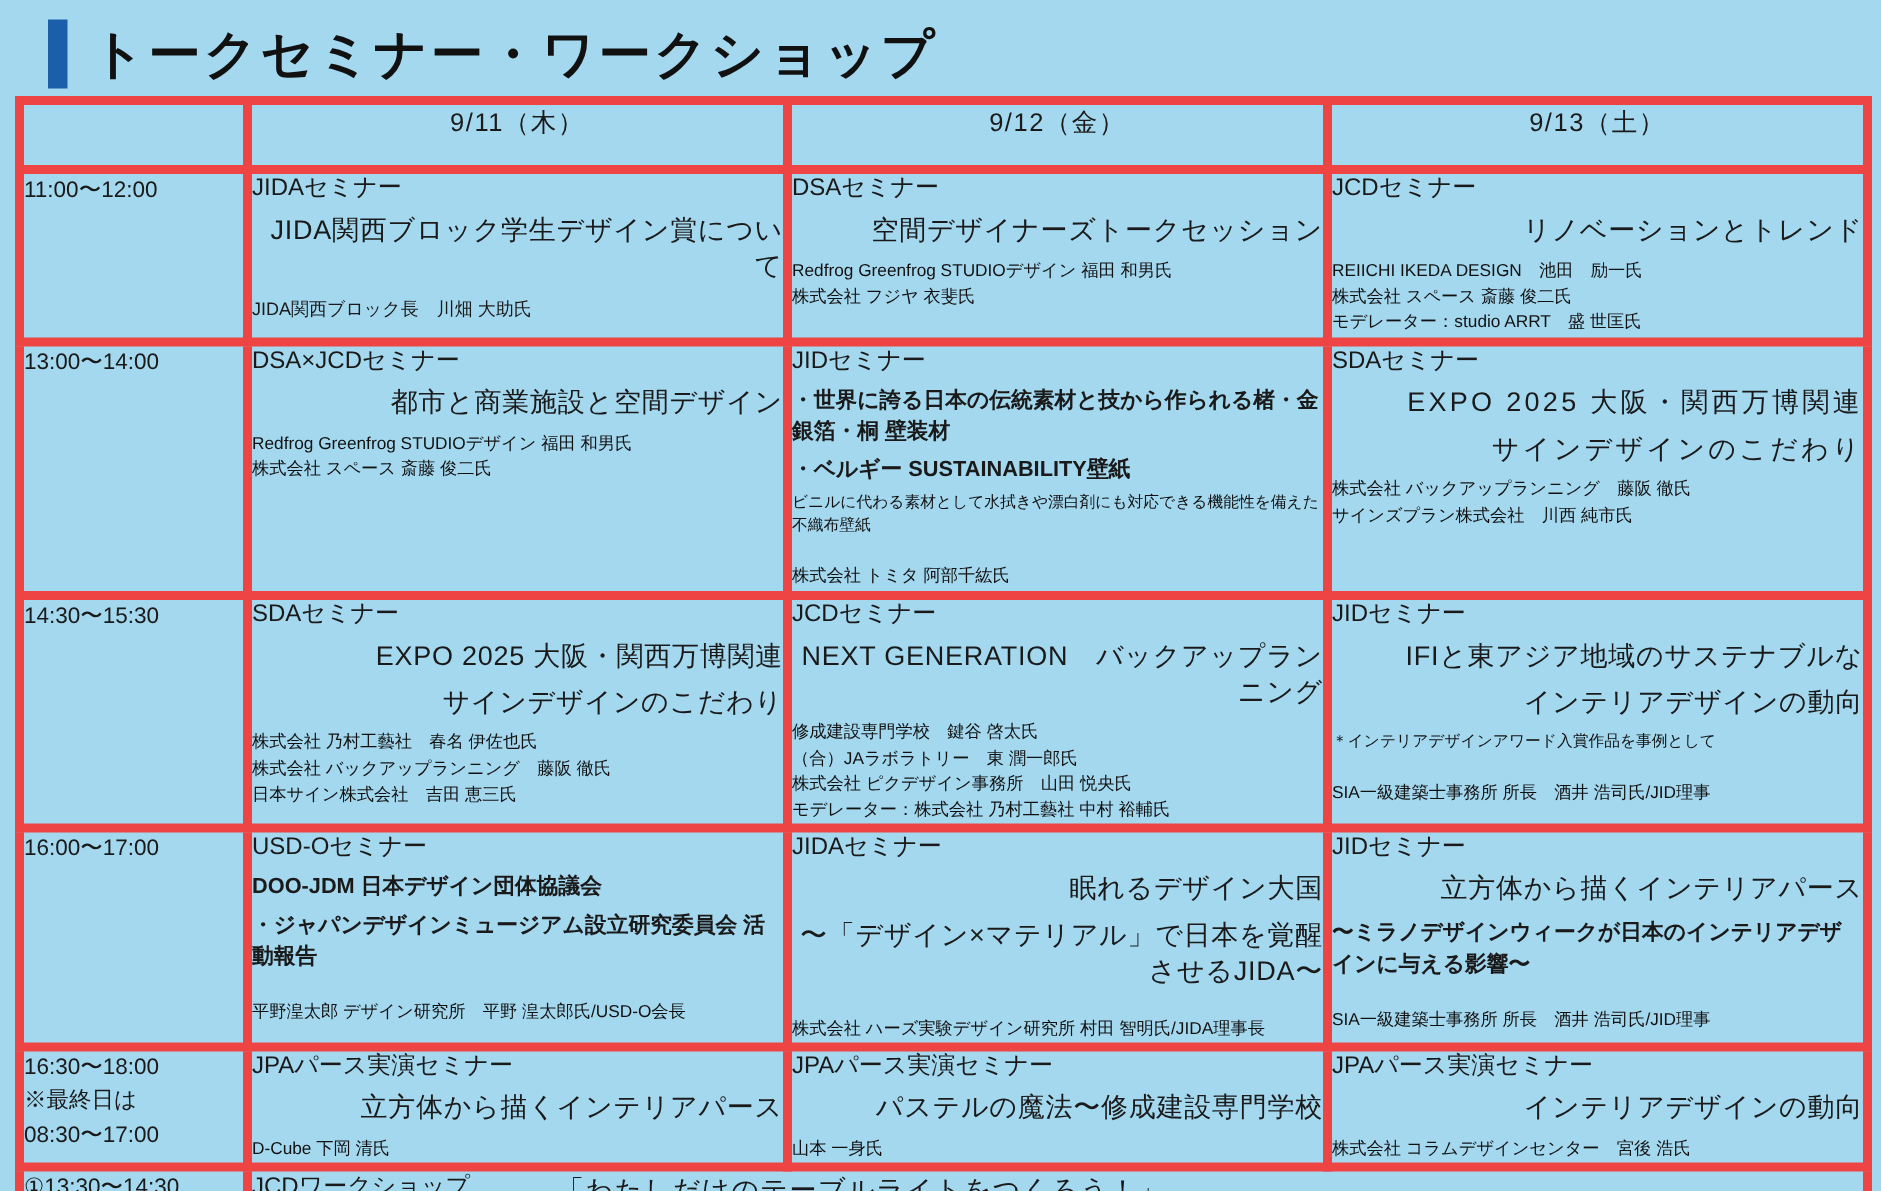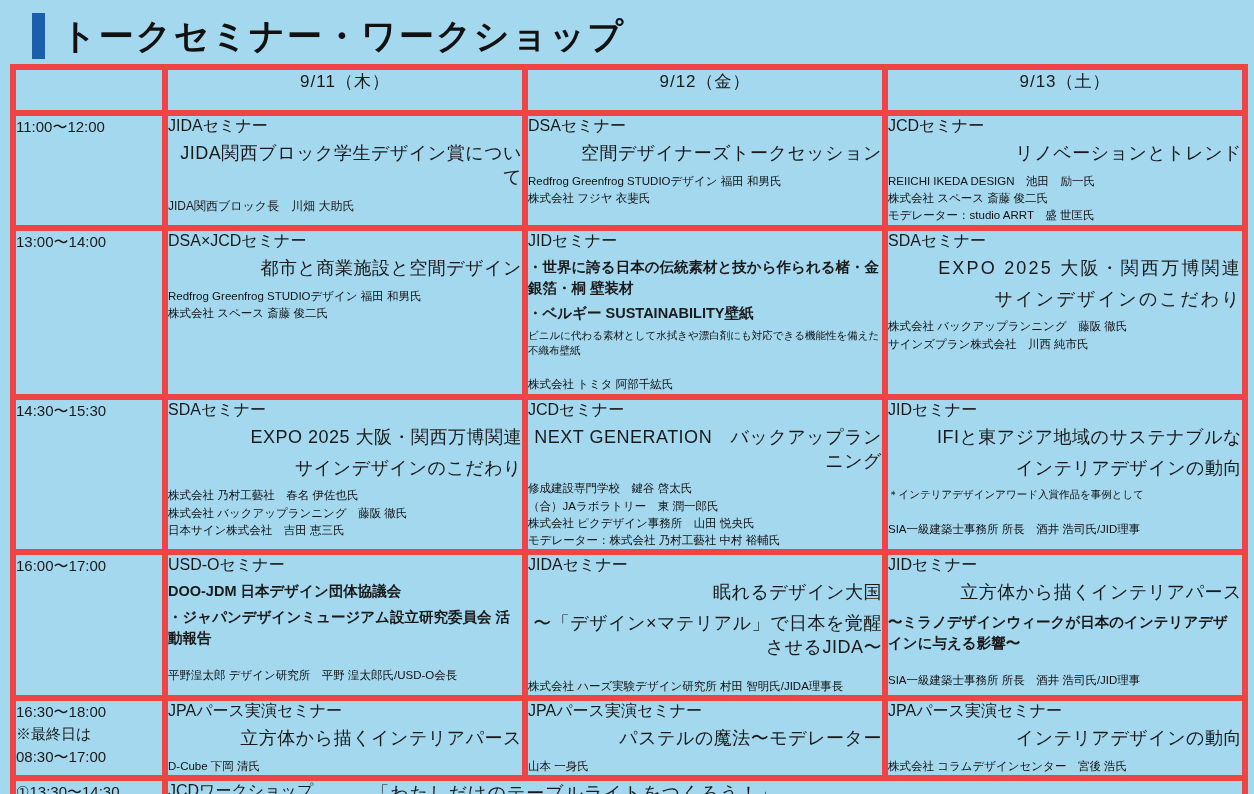--- a/index.html
+++ b/index.html
@@ -265,21 +265,21 @@
         <td class="time-cell" style="white-space:pre-line;">16:30〜18:00
 ※最終日は
 08:30〜17:00</td>
         <td class="cell">
           <div class="org">JPAパース実演セミナー</div>
           <div class="title">立方体から描くインテリアパース</div>
           <div class="sub">D-Cube 下岡 清氏</div>
         </td>
         <td class="cell">
           <div class="org">JPAパース実演セミナー</div>
-          <div class="title">パステルの魔法〜モデレーター</div>
+          <div class="title">パステルの魔法〜修成建設専門学校</div>
           <div class="sub">山本 一身氏</div>
         </td>
         <td class="cell">
           <div class="org">JPAパース実演セミナー</div>
           <div class="title">インテリアデザインの動向</div>
           <div class="sub">株式会社 コラムデザインセンター　宮後 浩氏</div>
         </td>
       </tr>
 
       <tr>

